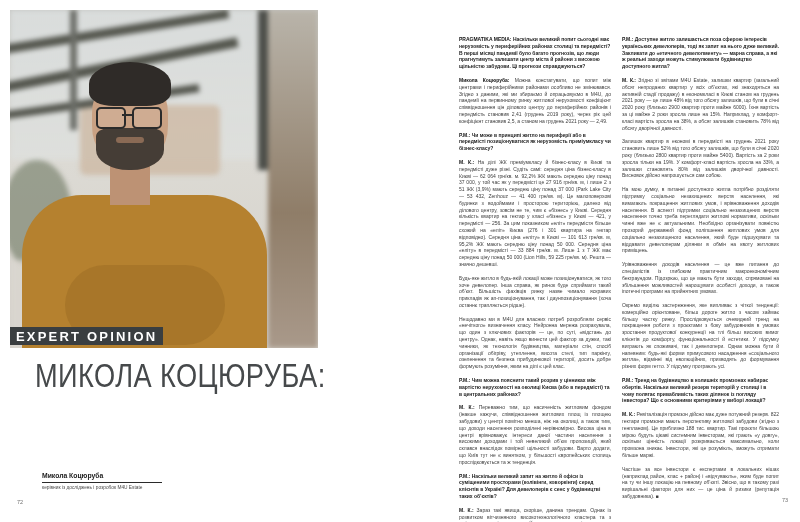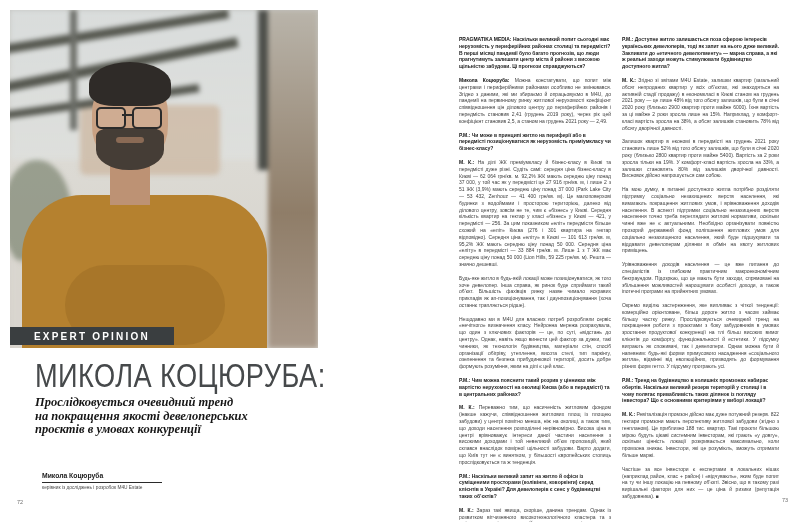--- a/index.html
+++ b/index.html
@@ -41,21 +41,21 @@
   .mouth{position:absolute;left:106px;top:127px;width:28px;height:6px;border-radius:3px;background:#8a6a55;}
   .glasses{position:absolute;left:86px;top:97px;width:68px;height:20px;}
   .lens{position:absolute;top:0;width:26px;height:18px;border:2px solid #2b2b2b;border-radius:5px;
         background:rgba(255,255,255,.12);}
   .lens.l{left:0;} .lens.r{left:36px;}
   .bridge{position:absolute;left:26px;top:7px;width:10px;height:2px;background:#2b2b2b;}
 
   
   .expert{position:absolute;left:10px;top:327px;height:18px;min-width:104px;
           background:var(--label-bg,#3a3e40);color:#fff;display:flex;align-items:center;
-          padding:0 24px;font-size:10px;font-weight:bold;letter-spacing:2.2px;}
+          padding:0 6px;font-size:13px;font-weight:bold;letter-spacing:2.2px;}
 
   
   .title{position:absolute;left:35px;top:358px;font-size:34px;line-height:1;
          color:var(--title-color,#46494b);white-space:nowrap;
          transform:scaleX(.8);transform-origin:left top;letter-spacing:.5px;}
   .subtitle{position:absolute;left:35px;top:396px;
             font-family:"Liberation Serif",serif;font-style:italic;font-weight:600;
             font-size:12.5px;line-height:1.08;color:#161616;}
   .subtitle span{display:block;}
 
@@ -108,25 +108,20 @@
         <div class="lens l"></div>
         <div class="lens r"></div>
         <div class="bridge"></div>
       </div>
     </div>
   </div>
 
   <div class="expert">EXPERT OPINION</div>
 
   <div class="title">МИКОЛА КОЦЮРУБА:</div>
-  <div class="subtitle">
-    <span>Прослідковується очевидний тренд</span>
-    <span>на покращення якості девелоперських</span>
-    <span>проєктів в умовах конкуренції</span>
-  </div>
 
   <div class="caption">
     <div class="name">Микола Коцюруба</div>
     <div class="role">керівник із досліджень і розробок M4U Estate</div>
   </div>
 
   <div class="pagenum left">72</div>
   <div class="pagenum right">73</div>
 
   <div class="col a">

